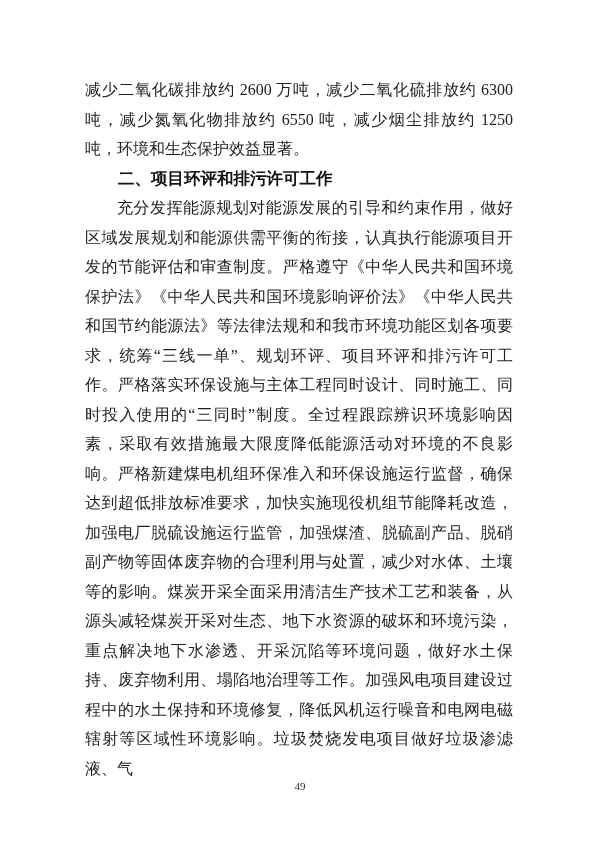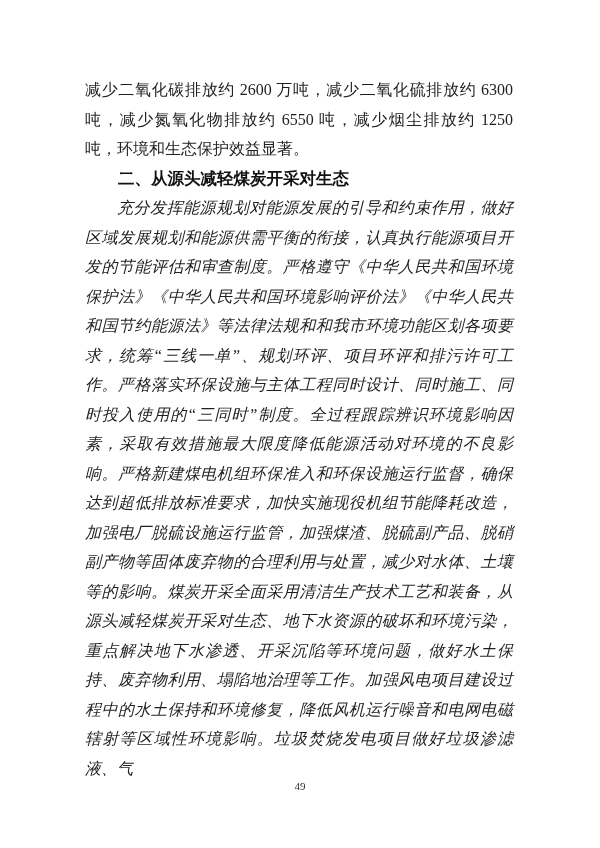--- a/index.html
+++ b/index.html
@@ -26,21 +26,20 @@
     line-height: 29.5px;
     text-align: justify;
     text-justify: inter-ideograph;
   }
   .para {
     margin: 0;
     padding: 0;
   }
   .para.indent {
     text-indent: 2em;
-    font-style: italic;
   }
   .heading {
     margin: 0;
     padding: 0;
     text-indent: 2em;
     font-family: "Liberation Sans", "DejaVu Sans", sans-serif;
     font-weight: bold;
     font-size: 16.5px;
     line-height: 29.5px;
     color: #111111;
@@ -57,17 +56,17 @@
     font-size: 11px;
     line-height: 14px;
   }
 </style>
 </head>
 <body>
 
 <div class="page">
   <div class="text-block">
     <p class="para">减少二氧化碳排放约 2600 万吨，减少二氧化硫排放约 6300 吨，减少氮氧化物排放约 6550 吨，减少烟尘排放约 1250 吨，环境和生态保护效益显著。</p>
-    <h2 class="heading">二、从源头减轻煤炭开采对生态</h2>
+    <h2 class="heading">二、项目环评和排污许可工作</h2>
     <p class="para indent">充分发挥能源规划对能源发展的引导和约束作用，做好区域发展规划和能源供需平衡的衔接，认真执行能源项目开发的节能评估和审查制度。严格遵守《中华人民共和国环境保护法》《中华人民共和国环境影响评价法》《中华人民共和国节约能源法》等法律法规和和我市环境功能区划各项要求，统筹“三线一单”、规划环评、项目环评和排污许可工作。严格落实环保设施与主体工程同时设计、同时施工、同时投入使用的“三同时”制度。全过程跟踪辨识环境影响因素，采取有效措施最大限度降低能源活动对环境的不良影响。严格新建煤电机组环保准入和环保设施运行监督，确保达到超低排放标准要求，加快实施现役机组节能降耗改造，加强电厂脱硫设施运行监管，加强煤渣、脱硫副产品、脱硝副产物等固体废弃物的合理利用与处置，减少对水体、土壤等的影响。煤炭开采全面采用清洁生产技术工艺和装备，从源头减轻煤炭开采对生态、地下水资源的破坏和环境污染，重点解决地下水渗透、开采沉陷等环境问题，做好水土保持、废弃物利用、塌陷地治理等工作。加强风电项目建设过程中的水土保持和环境修复，降低风机运行噪音和电网电磁辖射等区域性环境影响。垃圾焚烧发电项目做好垃圾渗滤液、气</p>
   </div>
   <div class="page-number">49</div>
 </div>
 
 </body></html>

